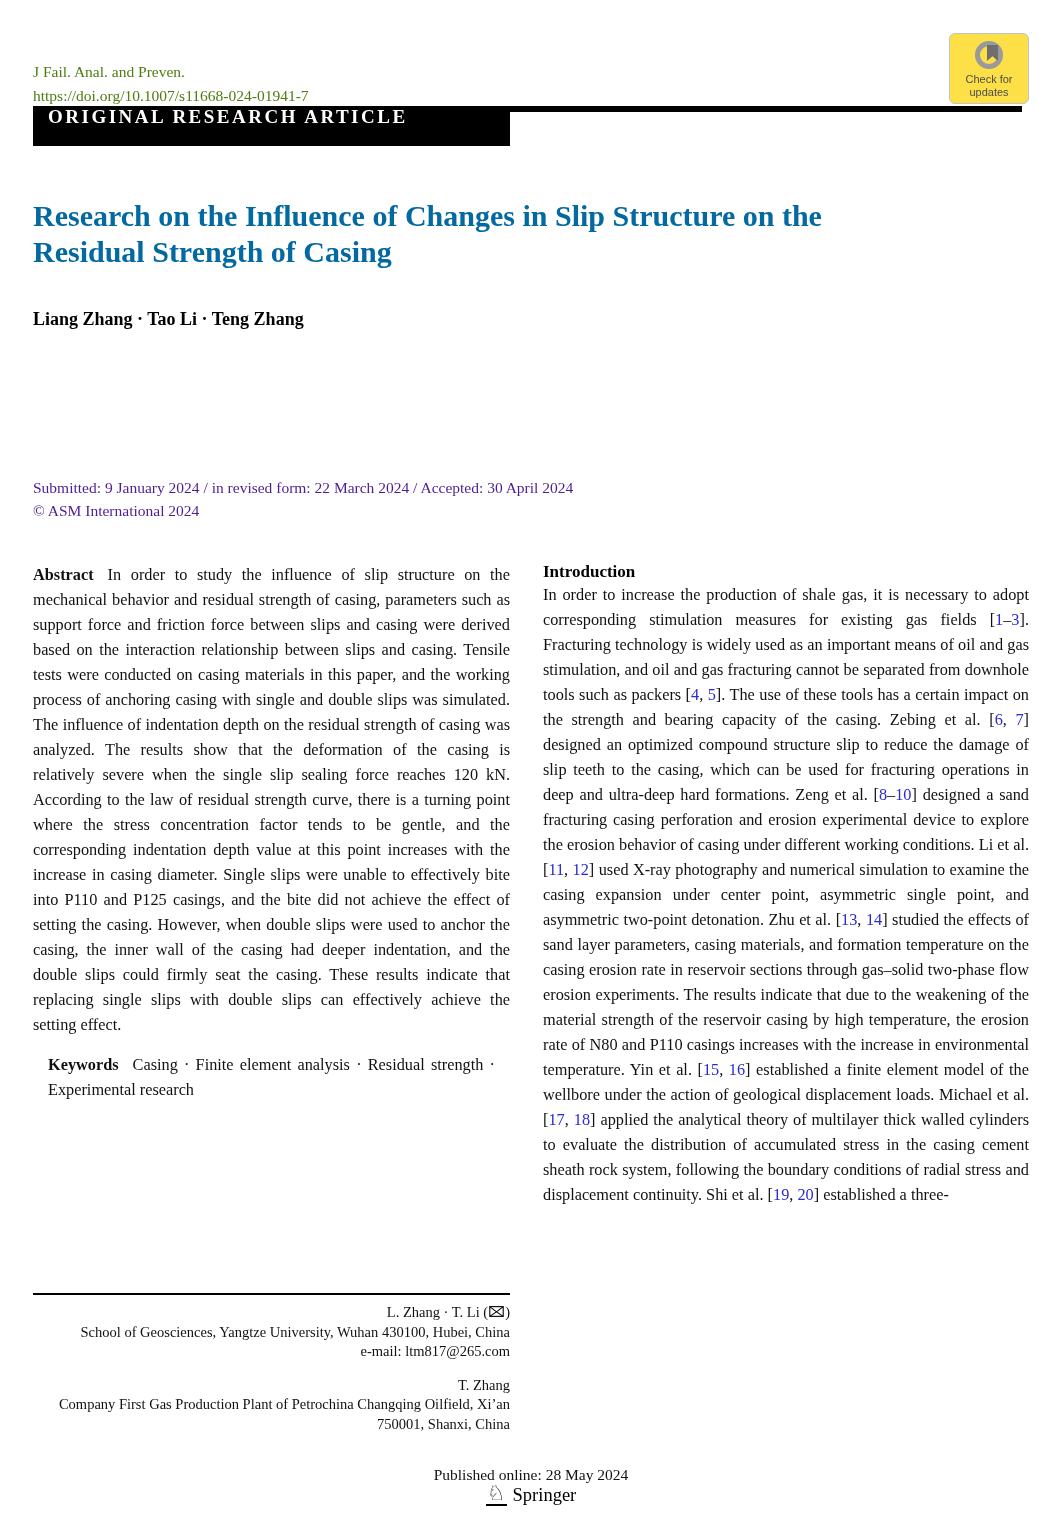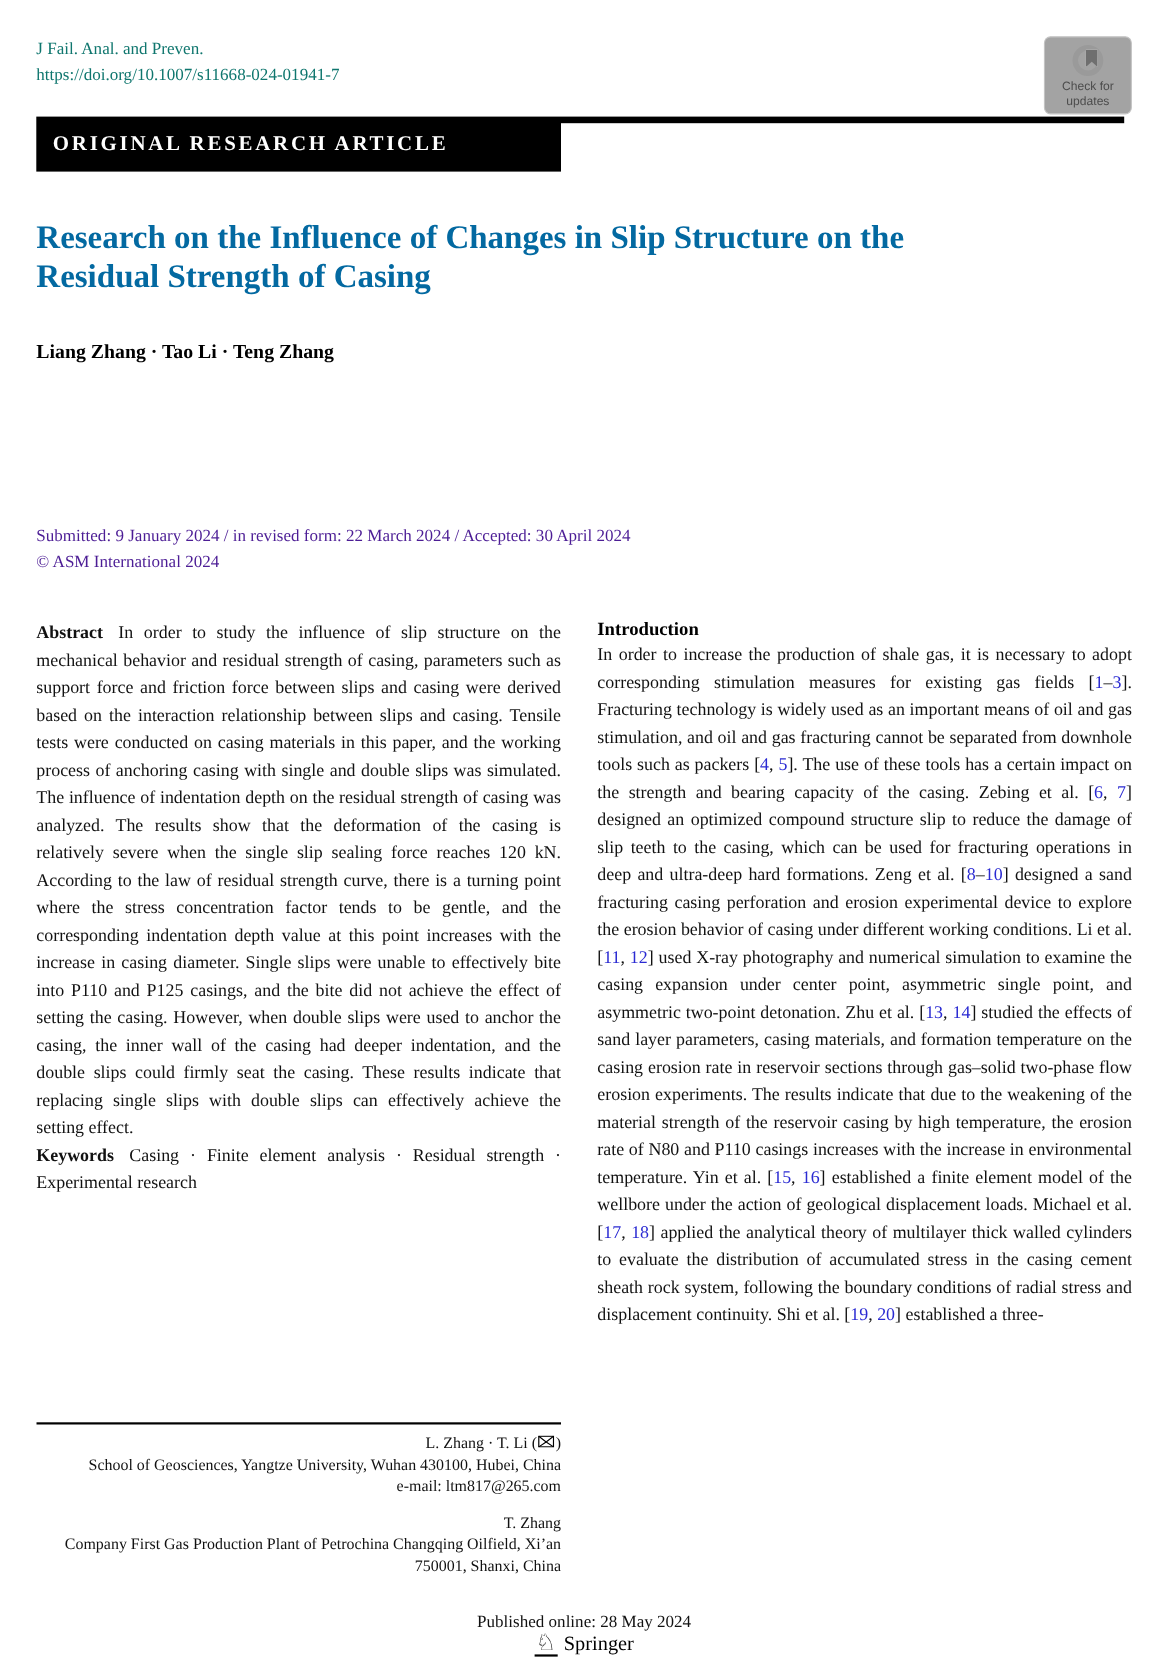--- a/index.html
+++ b/index.html
@@ -2,34 +2,34 @@
 <html><head>
 <meta charset="utf-8">
 <style>
   html,body{margin:0;padding:0;background:#ffffff;}
   body{width:1062px;height:1514px;overflow:hidden;position:relative;
        font-family:"Liberation Serif","DejaVu Serif",serif;color:#111;}
   .page{box-sizing:border-box;width:1062px;height:1514px;padding:33px 33px 0 33px;}
 
   
   .header-row{display:flex;justify-content:space-between;align-items:flex-start;height:62px;}
-  .journal-block{font-size:15.5px;line-height:24px;color:#0f766e;}
-  .badge{width:78px;background:#a3a3a3;border:1px solid #c3c3c3;border-radius:6px;
+  .journal-block{font-size:15.5px;line-height:24px;color:#4d7c0f;margin-top:27px;}
+  .badge{width:78px;background:#fde047;border:1px solid #c3c3c3;border-radius:6px;
          display:flex;flex-direction:column;align-items:center;padding:6px 0 5px 0;
          font-family:"Liberation Sans","DejaVu Sans",sans-serif;cursor:pointer;}
   .badge-icon{position:relative;width:30px;height:30px;}
   .badge-ring{position:absolute;left:1px;top:1px;width:18px;height:18px;border:5px solid #9a9a9a;border-radius:50%;}
   .badge-ribbon{position:absolute;left:13px;top:5px;width:11px;height:16px;background:#6f6f6f;
          clip-path:polygon(0 0,100% 0,100% 100%,50% 70%,0 100%);box-shadow:0 0 0 2px #ededed;}
   .badge-text{font-size:11px;line-height:12.5px;color:#4c4c4c;text-align:center;margin-top:3px;}
 
   
   .banner-row{position:relative;height:40px;margin-top:11px;}
-  .banner-box{position:absolute;left:0;top:0;width:477px;height:50px;background:#000;
-              display:flex;align-items:center;box-sizing:border-box;padding-left:15px;}
+  .banner-box{position:absolute;left:0;top:0;width:477px;height:40px;background:#000;
+              display:flex;align-items:flex-start;box-sizing:border-box;padding-left:15px;}
   .banner-box span{color:#fff;font-weight:bold;font-size:19px;letter-spacing:2.5px;}
   .banner-rule{position:absolute;left:477px;top:0;width:512px;height:6px;background:#000;}
 
   
   .title{margin-top:52px;width:830px;font-size:30px;font-weight:bold;line-height:35.5px;color:#0369a1;}
   .authors{margin-top:40px;font-size:18px;font-weight:bold;color:#000;}
   .history{margin-top:147px;font-size:15.5px;line-height:22.5px;color:#4c1d95;}
 
   
   .columns{display:flex;margin-top:40px;height:872px;overflow:hidden;}
@@ -93,21 +93,21 @@
   <div class="history">
     <div>Submitted: 9 January 2024 / in revised form: 22 March 2024 / Accepted: 30 April 2024</div>
     <div>© ASM International 2024</div>
   </div>
 
   <div class="columns">
 
     <div class="col-left">
       <p class="body-text" style="margin:0;"><span class="lead-label">Abstract</span><span>In order to study the influence of slip structure on the mechanical behavior and residual strength of casing, parameters such as support force and friction force between slips and casing were derived based on the interaction relationship between slips and casing. Tensile tests were conducted on casing materials in this paper, and the working process of anchoring casing with single and double slips was simulated. The influence of indentation depth on the residual strength of casing was analyzed. The results show that the deformation of the casing is relatively severe when the single slip sealing force reaches 120 kN. According to the law of residual strength curve, there is a turning point where the stress concentration factor tends to be gentle, and the corresponding indentation depth value at this point increases with the increase in casing diameter. Single slips were unable to effectively bite into P110 and P125 casings, and the bite did not achieve the effect of setting the casing. However, when double slips were used to anchor the casing, the inner wall of the casing had deeper indentation, and the double slips could firmly seat the casing. These results indicate that replacing single slips with double slips can effectively achieve the setting effect.</span></p>
 
-      <p class="body-text keywords" style="margin:0;"><span class="lead-label">Keywords</span><span>Casing · Finite element analysis · Residual strength · Experimental research</span></p>
+      <p class="body-text keywords" style="margin:15px;"><span class="lead-label">Keywords</span><span>Casing · Finite element analysis · Residual strength · Experimental research</span></p>
 
       <div class="footnote">
         <div class="fn-rule"></div>
         <div class="fn-block">
           <div><span>L. Zhang · T. Li (</span><span class="env-icon"><svg width="15" height="11" viewBox="0 0 16 12">
                   <rect x="0.7" y="0.7" width="14.6" height="10.6" fill="none" stroke="#000" stroke-width="1.2"></rect>
                   <path d="M0.7,0.7 L8,6.4 L15.3,0.7 M0.7,11.3 L8,6.4 L15.3,11.3" fill="none" stroke="#000" stroke-width="1.1"></path>
                 </svg></span><span>)</span></div>
           <div>School of Geosciences, Yangtze University, Wuhan 430100, Hubei, China</div>
           <div>e-mail: ltm817@265.com</div>

